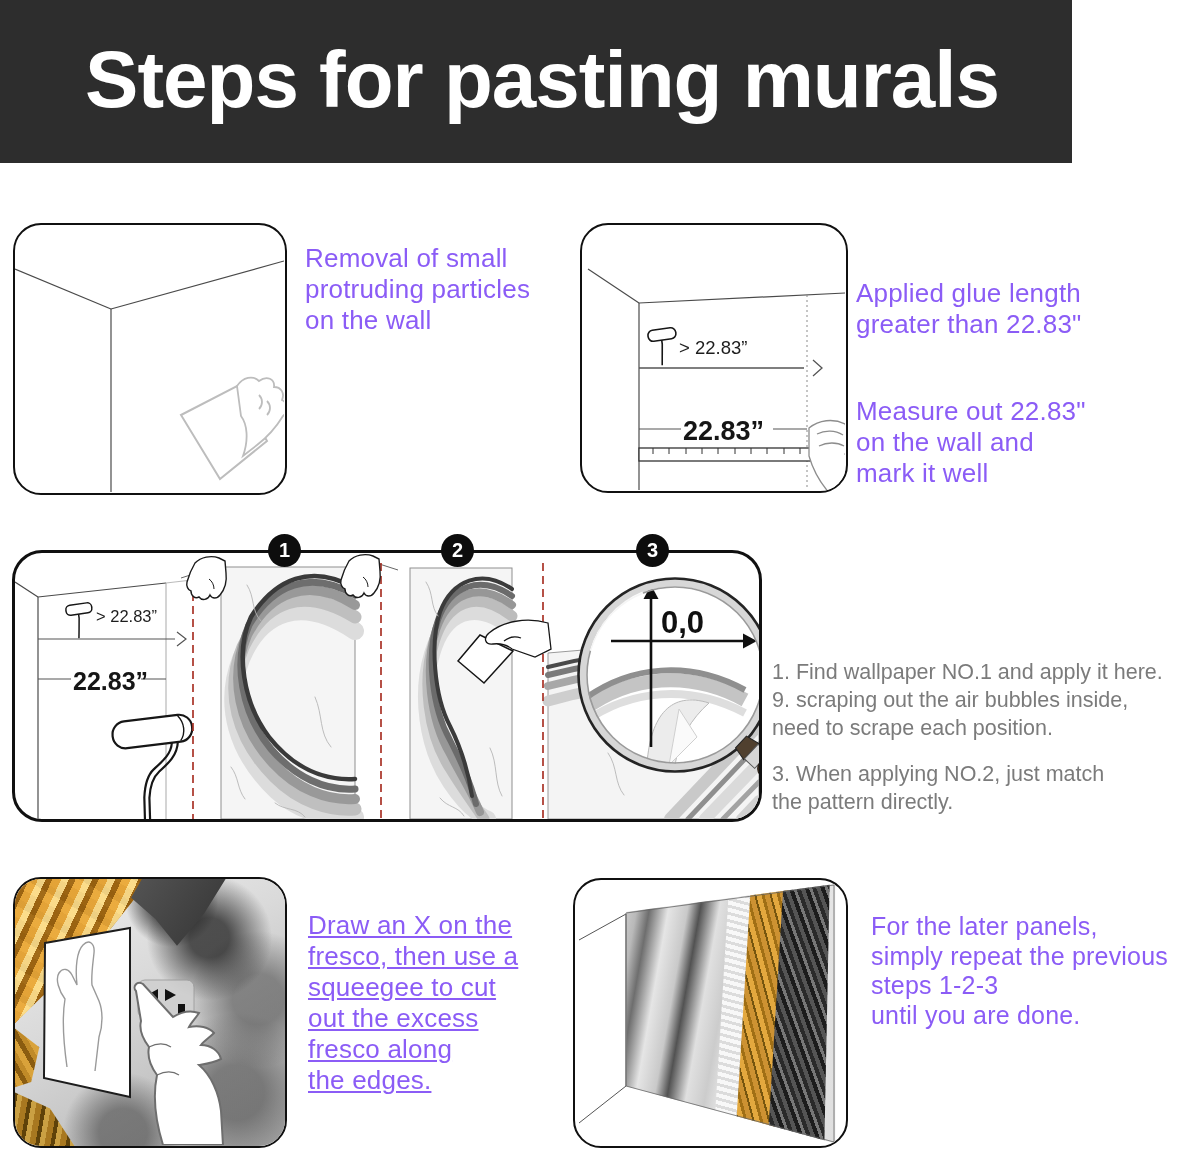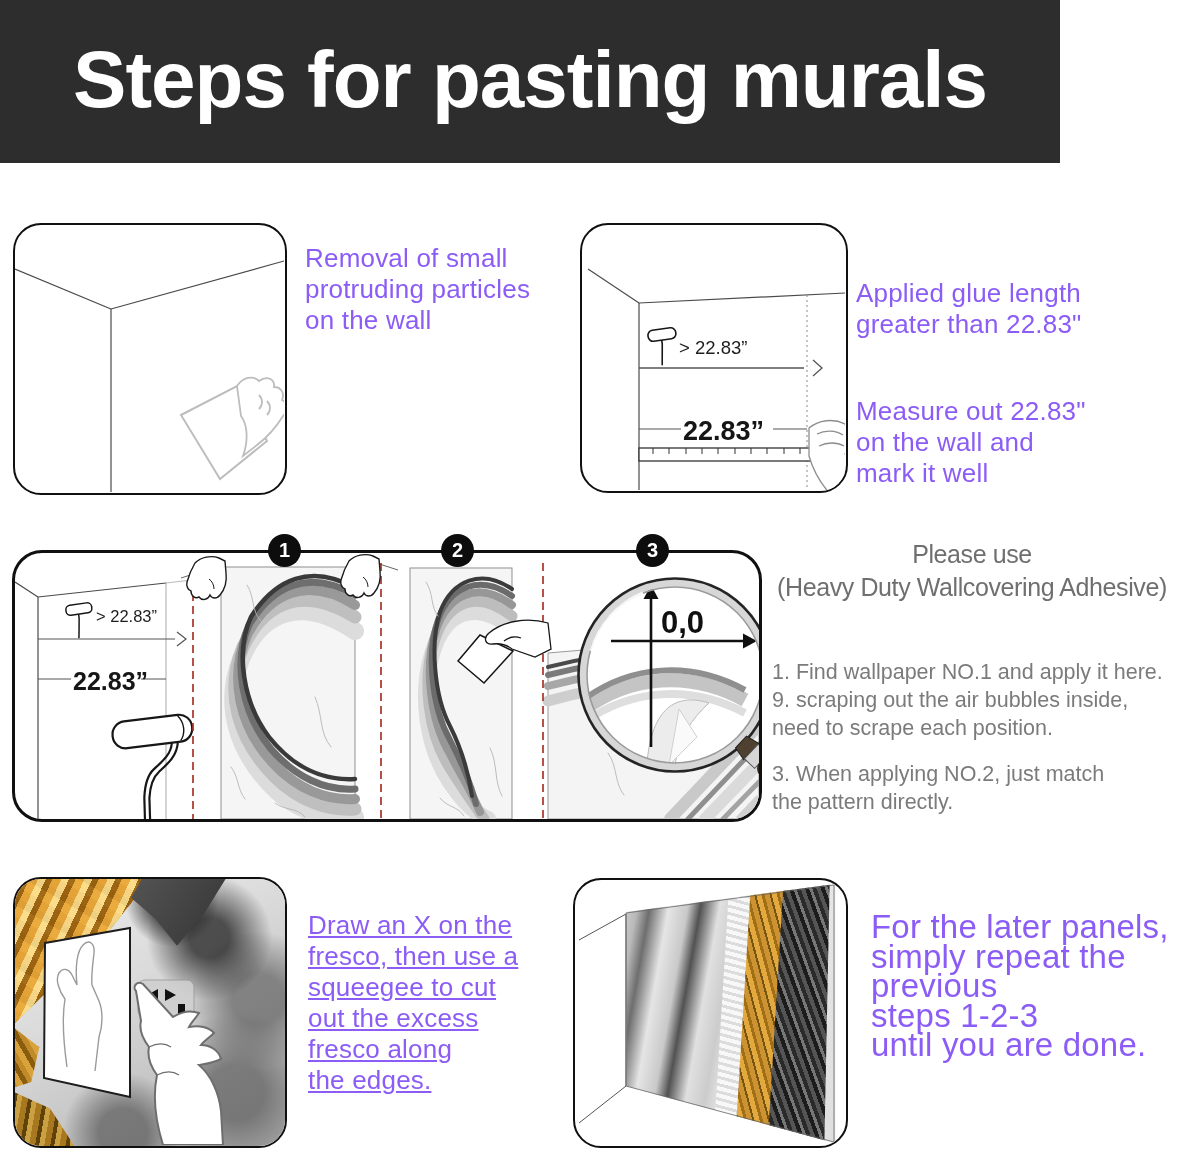--- a/index.html
+++ b/index.html
@@ -1,37 +1,37 @@
 <!DOCTYPE html>
 <html><head>
 <meta charset="utf-8">
 <style>
   html,body{margin:0;padding:0;background:#ffffff;}
   #stage{
     position:relative;width:1200px;height:1152px;overflow:hidden;background:#fff;
     font-family:"Liberation Sans",sans-serif;
   }
   
-  .header{position:absolute;left:0;top:0;width:1060px;height:163px;background:#2d2d2d;}
+  .header{position:absolute;left:0;top:0;width:1060px;height:163px;background:#2d2d2d;padding-left:12px;}
   .header h1{
     margin:0;width:100%;text-align:center;line-height:160px;
     color:#ffffff;font-size:80px;font-weight:700;letter-spacing:-1px;white-space:nowrap;
   }
   
   .panel{
     position:absolute;border:2.5px solid #101010;border-radius:28px;
     background:#fff;overflow:hidden;box-sizing:border-box;
   }
   .panel svg{position:absolute;left:0;top:0;}
   
   .cap{
     position:absolute;color:#8b5cf6;font-size:26px;line-height:31px;
     white-space:pre-line;letter-spacing:0.2px;
   }
-  .cap.small{font-size:33px;line-height:29.5px;}
+  .cap.small{font-size:25px;line-height:29.5px;}
   .note-title{
     position:absolute;left:760px;top:538px;width:424px;text-align:center;
     color:#6f6f6f;font-size:25px;line-height:33px;white-space:pre-line;letter-spacing:-0.4px;
   }
   .instr{
     position:absolute;left:772px;width:420px;color:#7b7b7b;font-size:21.5px;
     line-height:28px;white-space:pre-line;
   }
   .badge{
     position:absolute;width:33px;height:33px;border-radius:50%;background:#0d0d0d;
@@ -308,22 +308,20 @@
           <rect x="28" y="-11" width="90" height="22" rx="9" fill="#3b2d20" stroke="#20160e" stroke-width="1"></rect>
         </g>
       </g>
     </svg>
   </div>
 
   <div class="badge" style="left:268px;top:534px;">1</div>
   <div class="badge" style="left:441px;top:534px;">2</div>
   <div class="badge" style="left:636px;top:534px;">3</div>
 
-  <div class="note-title">Please use
-(Heavy Duty Wallcovering Adhesive)</div>
   <div class="instr" style="top:658px;">1. Find wallpaper NO.1 and apply it here.</div>
   <div class="instr" style="top:686px;">9. scraping out the air bubbles inside,
 need to scrape each position.</div>
   <div class="instr" style="top:760px;">3. When applying NO.2, just match
 the pattern directly.</div>
 
   <div class="panel" style="left:13px;top:877px;width:274px;height:271px;">
     <div class="layer pc-base"></div>
     <div class="layer pc-gold-tl"></div>
     <div class="layer pc-gold-l"></div>

